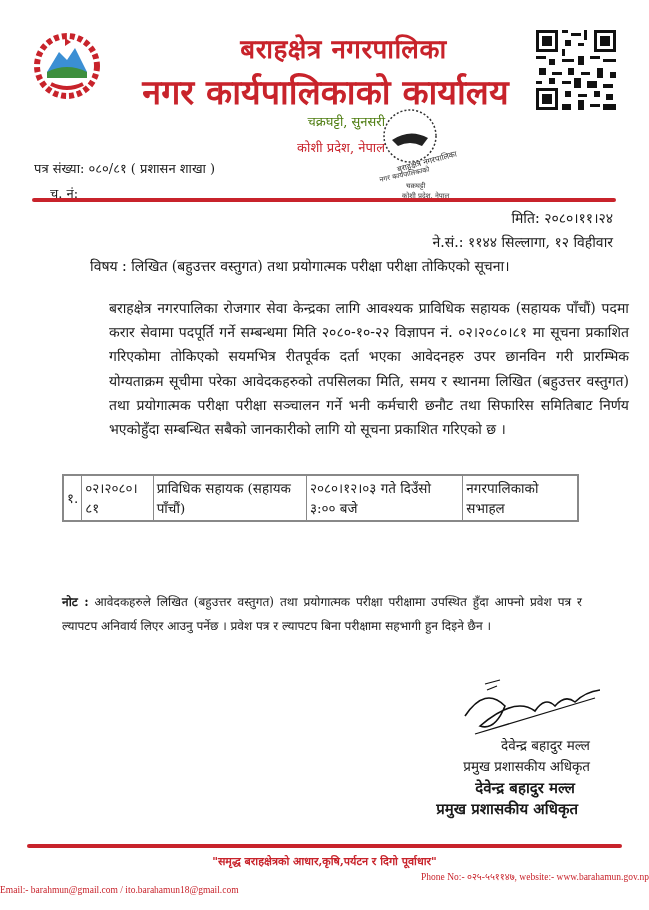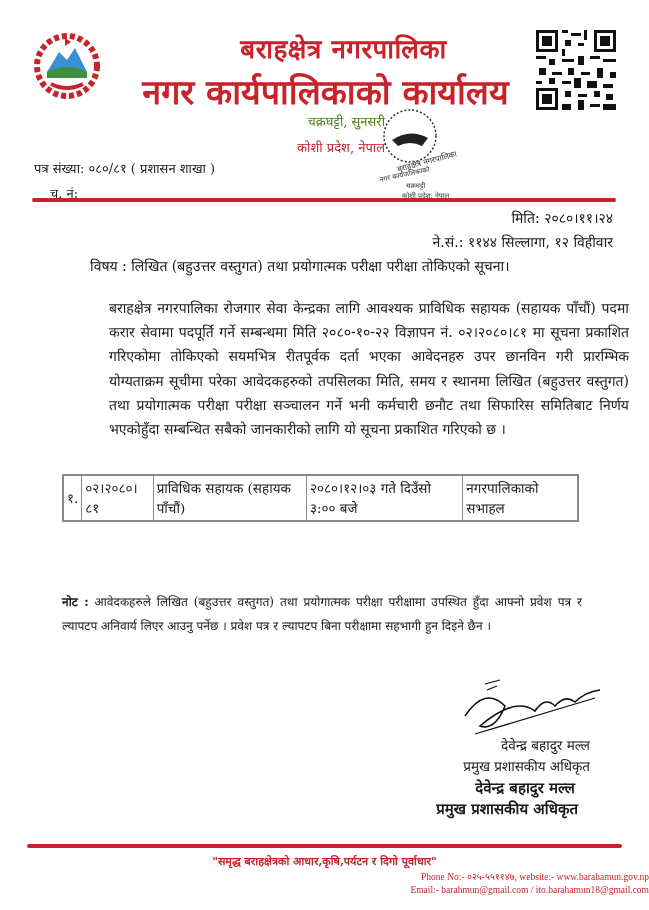--- a/index.html
+++ b/index.html
@@ -46,21 +46,21 @@
   .signame1 { left:400px; width:190px; top:736px; text-align:right; font-size:13.5px; }
   .sigtitle1 { left:400px; width:190px; top:757px; text-align:right; font-size:13.5px; }
   .signame2 { left:400px; width:175px; top:777px; text-align:right; font-size:15px; font-weight:bold; }
   .sigtitle2 { left:400px; width:178px; top:798px; text-align:right; font-size:15px; font-weight:bold; }
 
   
   .footline { left:27px; width:595px; top:844px; height:4px; background:#c8232b; border-radius:2px; }
   .slogan { left:0; width:649px; top:853px; text-align:center; color:#c8232b; font-size:11px; font-weight:bold; }
   .contact1 { left:0; width:649px; top:870px; text-align:right; color:#c8232b; font-size:9.5px;
               font-family:"Liberation Serif", serif; }
-  .contact2 { left:0; width:649px; top:885px; text-align:right; color:#c8232b; font-size:9.5px;
+  .contact2 { left:0; width:649px; top:885px; text-align:left; color:#c8232b; font-size:9.5px;
               font-family:"Liberation Serif", serif; }
 </style>
 </head>
 <body>
 
 <svg class="abs logo" viewBox="0 0 68 68">
   <circle cx="34" cy="34" r="30" fill="none" stroke="#c8232b" stroke-width="6" stroke-dasharray="5 3"></circle>
   <path d="M14 40 L26 20 L34 28 L42 16 L54 40 Z" fill="#3b8fd4"></path>
   <path d="M14 40 Q34 30 54 40 L54 46 L14 46 Z" fill="#3e8f3e"></path>
   <path d="M18 52 Q34 60 50 52" fill="none" stroke="#c8232b" stroke-width="4"></path>

